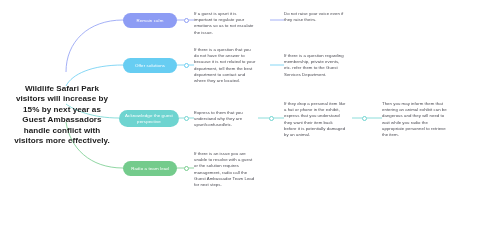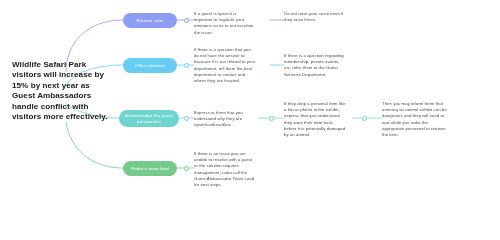--- a/index.html
+++ b/index.html
@@ -24,22 +24,23 @@
     top: 0;
     width: 500px;
     height: 209px;
     pointer-events: none;
   }
 
   
   .root-text {
     position: absolute;
     left: 12px;
-    top: 60px;
+    top: 84px;
     width: 100px;
+    text-align: center;
     font-size: 8.1px;
     line-height: 10.4px;
     font-weight: bold;
     color: #1c1c1c;
     letter-spacing: 0.05px;
   }
 
   
   .node {
     position: absolute;

